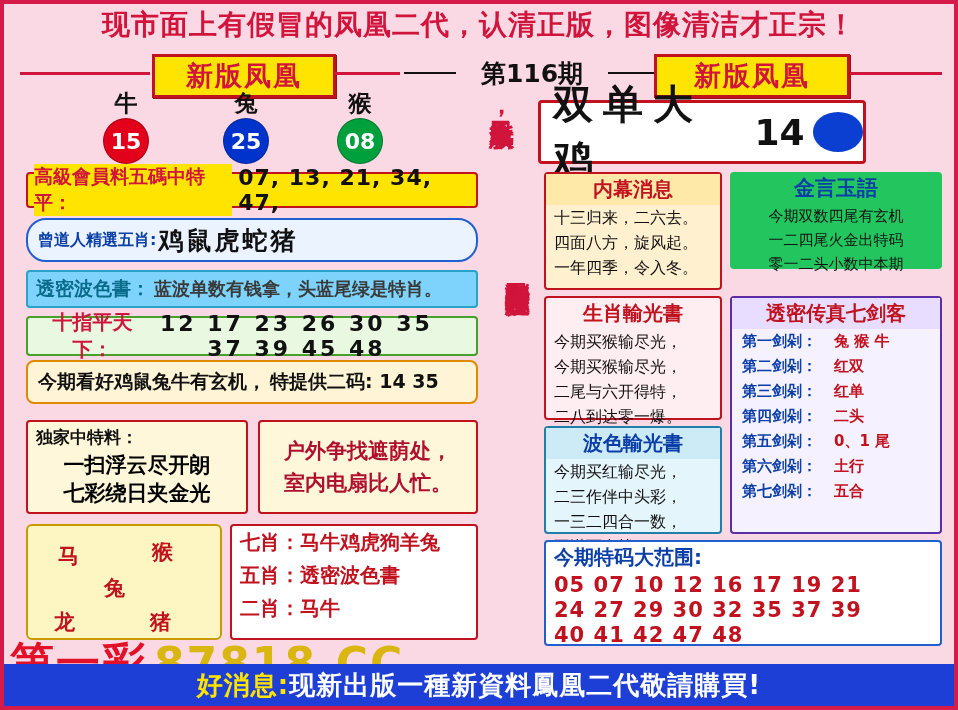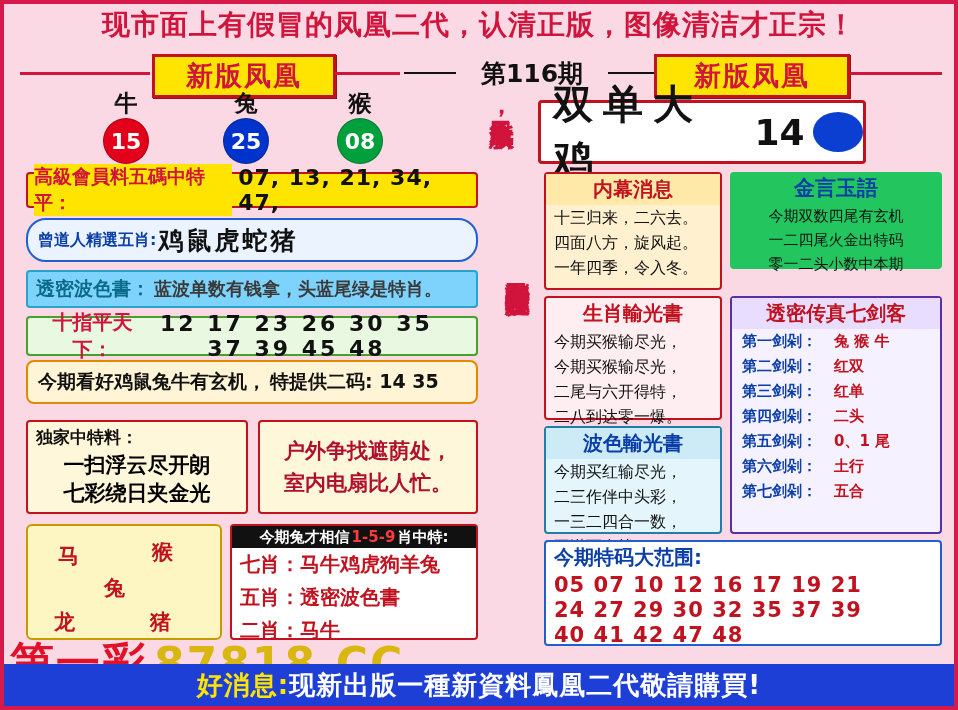--- a/index.html
+++ b/index.html
@@ -299,25 +299,20 @@
 
   <div id="lucky-box">
     <span style="left:30px;top:16px;">马</span>
     <span style="left:124px;top:12px;">猴</span>
     <span style="left:76px;top:48px;">兔</span>
     <span style="left:26px;top:82px;">龙</span>
     <span style="left:122px;top:82px;">猪</span>
   </div>
 
   <div id="hint-box">
-    <div class="hb-head">
-      <span class="hl">今期兔才相信</span>
-      <span class="num">1-5-9</span>
-      <span class="hl">肖中特:</span>
-    </div>
     <div class="hb-row">七肖：马牛鸡虎狗羊兔</div>
     <div class="hb-row">五肖：透密波色書</div>
     <div class="hb-row">二肖：马牛</div>
   </div>
 
   <div class="vtext" id="vtext-1">鳳凰全新改版，</div>
   <div class="vtext" id="vtext-2">請彩民長期跟踪定有收獲</div>
 
   <div id="main-strip">
     <span class="word">双单大鸡</span>

